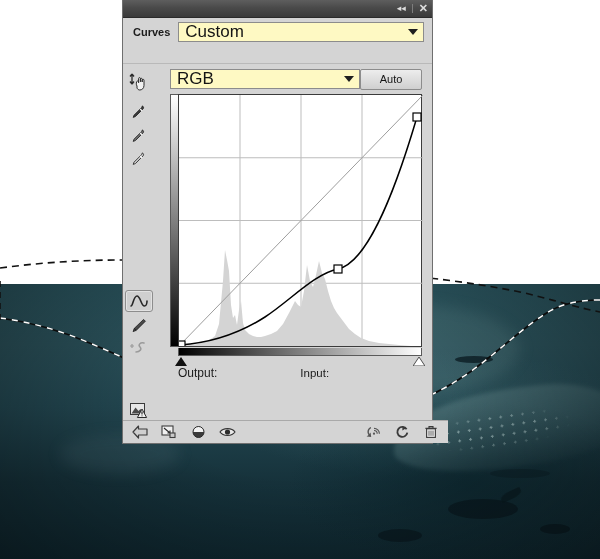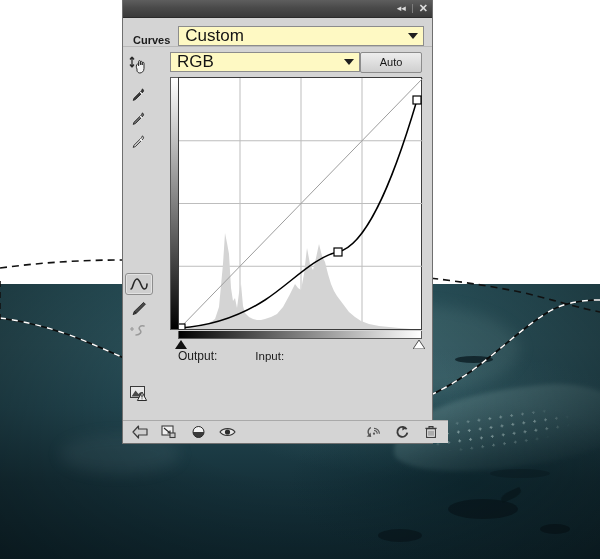--- a/index.html
+++ b/index.html
@@ -84,21 +84,21 @@
   #tabfill{flex:1;background:linear-gradient(180deg,#b9b9b9,#acacac);}
   #panel-menu{
     display:flex;align-items:center;gap:2px;padding-right:6px;
     background:linear-gradient(180deg,#b9b9b9,#acacac);
   }
   .burger{display:inline-block;width:11px;}
   .burger i{display:block;height:1px;background:#303030;margin:2px 0;}
   .tri-d{width:0;height:0;border-left:3px solid transparent;border-right:3px solid transparent;border-top:4px solid #303030;}
 
   #curverow{
-    height:28px;display:flex;align-items:flex-end;padding:0 8px 0 10px;gap:8px;
+    height:28px;display:flex;align-items:center;padding:0 8px 17px 10px;gap:8px;
     border-bottom:1px solid #b9b9b9;
   }
   #curves-label{font-weight:bold;font-size:11px;}
   .combo{
     flex:1;height:18px;background:#fef9c3;border:1px solid #8c8c8c;
     display:flex;align-items:center;padding:0 4px 0 6px;position:relative;
     font-size:17px;color:#141414;
   }
   .combo .caret{
     position:absolute;right:5px;top:50%;transform:translateY(-50%);
@@ -148,21 +148,21 @@
     border-left:6px solid transparent;border-right:6px solid transparent;border-bottom:9px solid #111;
   }
   #whitestop-outline{
     position:absolute;left:243px;top:263px;width:12px;height:9px;
   }
 
   #iorow{
     display:flex;align-items:center;gap:0;padding:12px 0 0 0;height:28px;
   }
   #output-label{margin-left:8px;font-size:12px;}
-  #input-label{margin-left:38px;font-size:11.5px;}
+  #input-label{margin-left:83px;font-size:11.5px;}
 
   #footer{
     position:absolute;left:0;bottom:0;width:100%;height:22px;
     border-top:1px solid #a9a9a9;background:#d4d4d4;
     display:flex;align-items:center;padding:0 8px;gap:11px;
   }
   #footer .spacer{flex:1;}
   .fbtn{width:18px;height:16px;display:flex;align-items:center;justify-content:center;}
   .fbtn svg{display:block;}
 </style>

